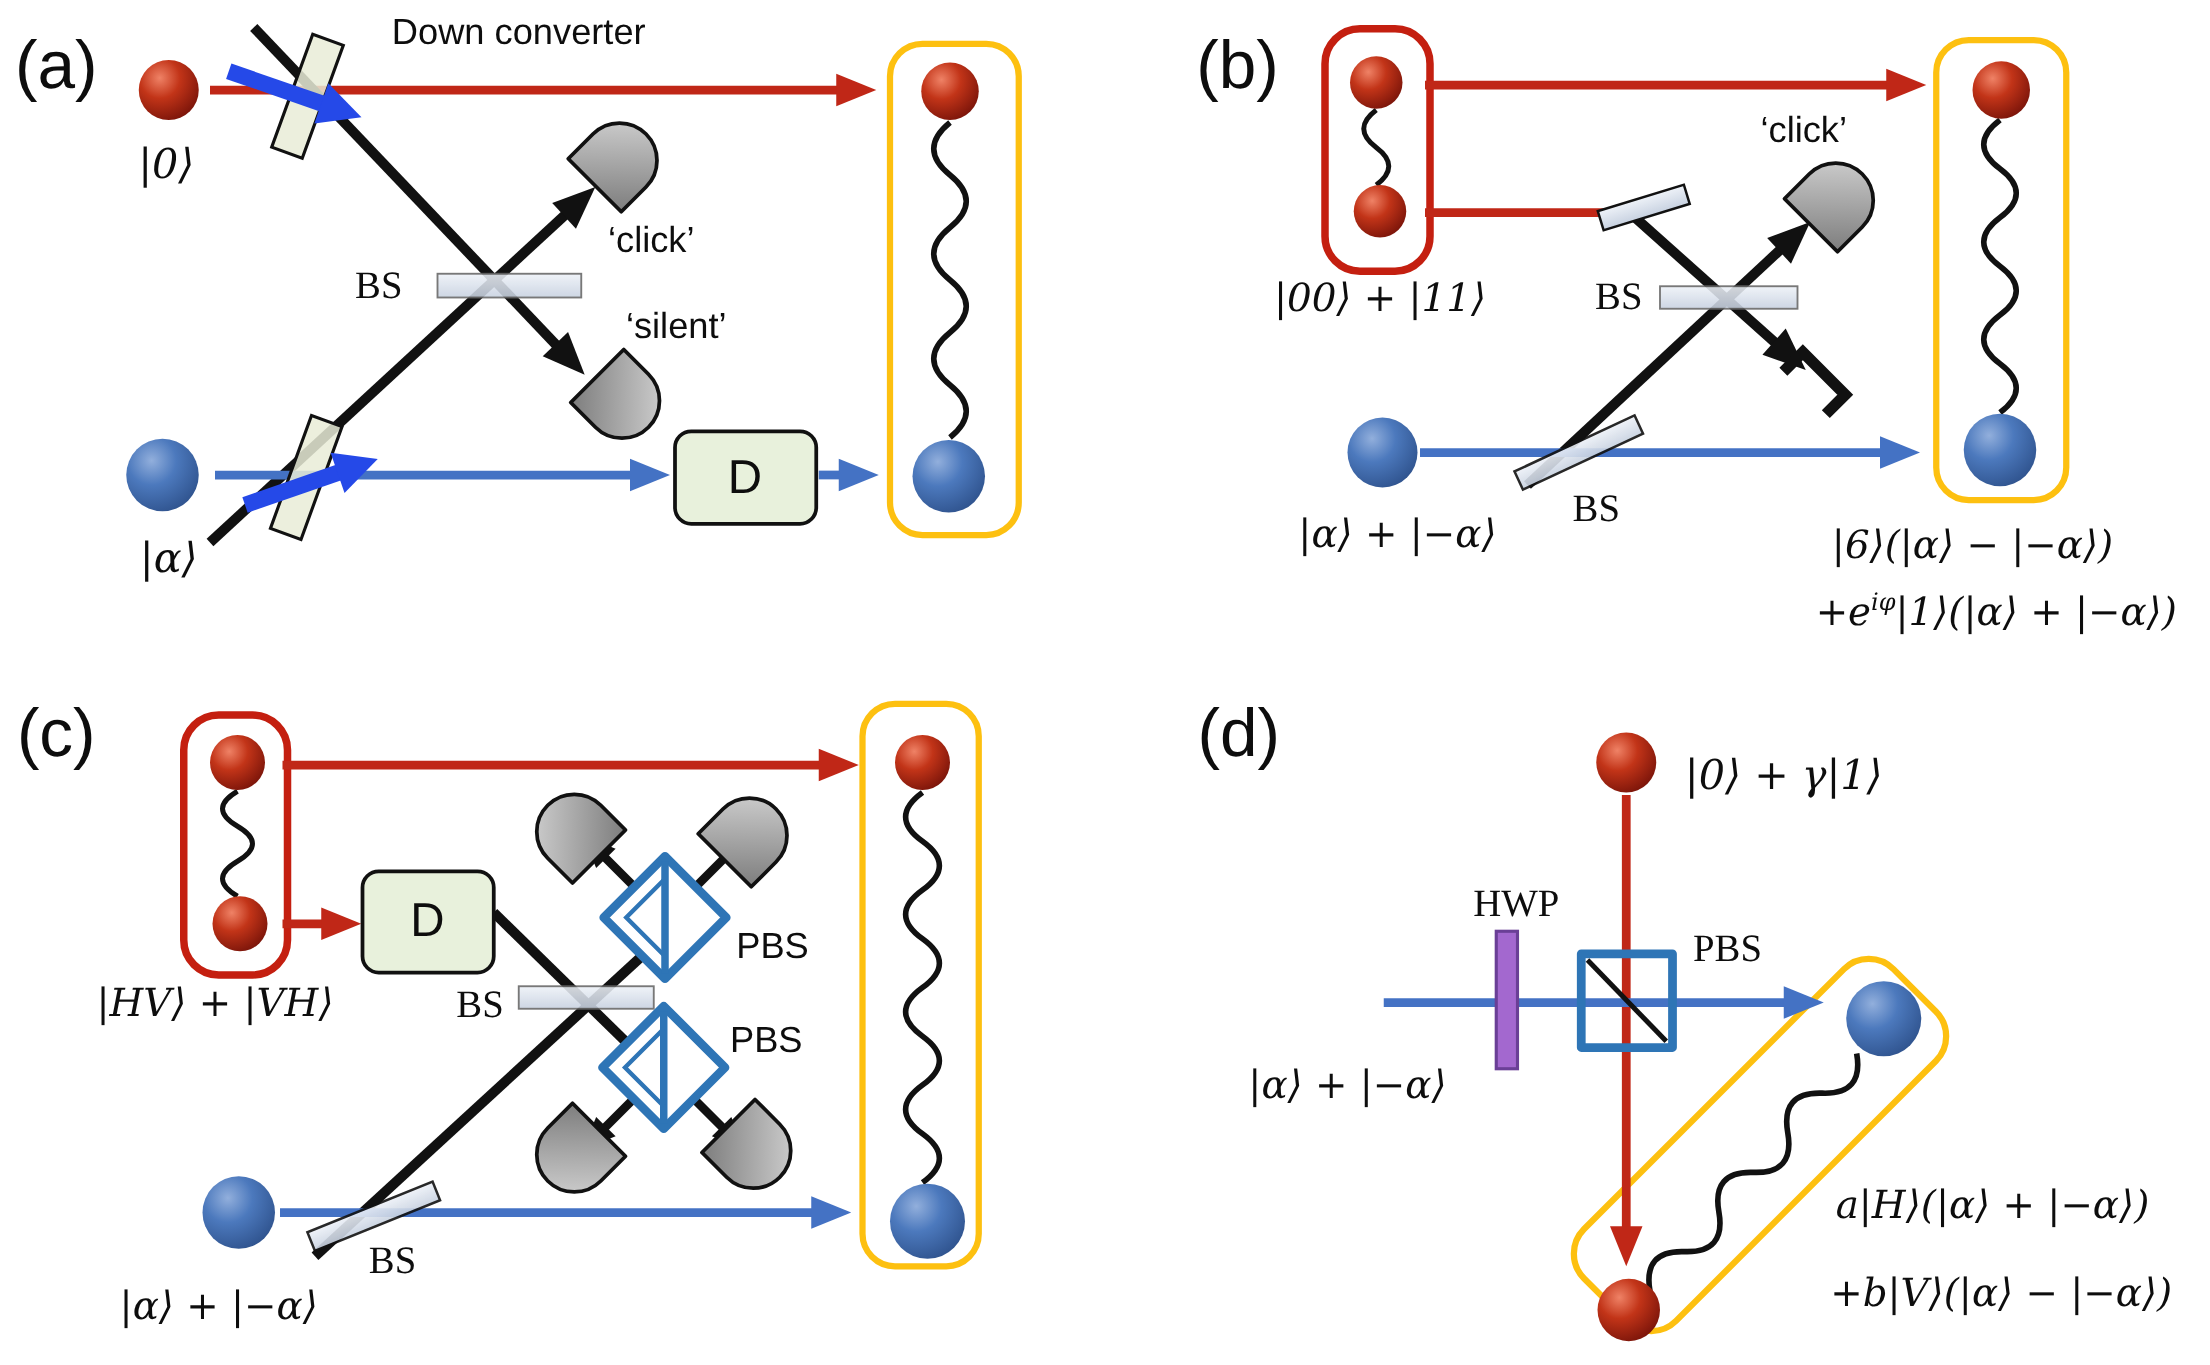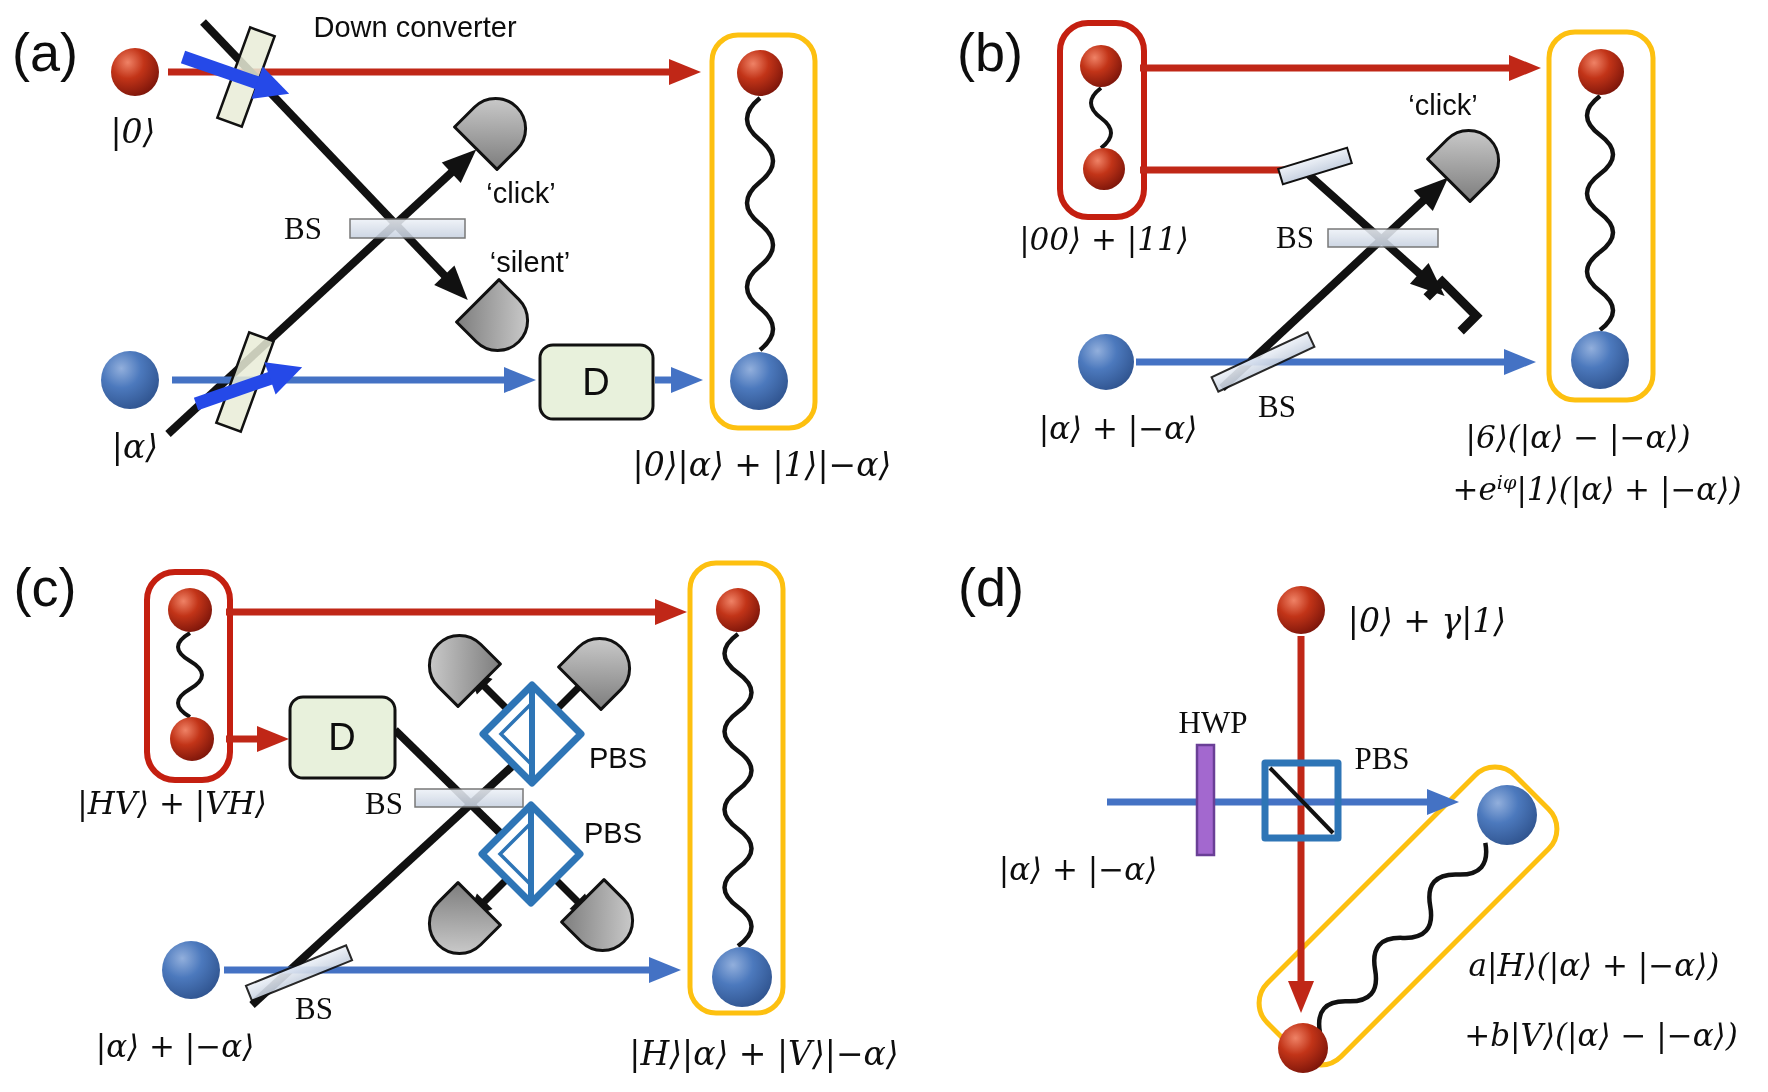--- a/index.html
+++ b/index.html
@@ -172,42 +172,40 @@
     <circle cx="1507" cy="815" r="30" fill="url(#gBlue)"></circle>
   </g>
 </svg>
 
 <div class="lbl sans tag" style="left:45px;top:52px">(a)</div>
 <div class="lbl sans f29" style="left:415px;top:27px">Down converter</div>
 <div class="lbl math m33" style="left:133px;top:131px">|0⟩</div>
 <div class="lbl math m33" style="left:135px;top:446px">|α⟩</div>
 <div class="lbl sans f31" style="left:303px;top:228px">BS</div>
 <div class="lbl sans f29" style="left:521px;top:193px">‘click’</div>
-<div class="lbl sans f29" style="left:530px;top:262px">‘silent’</div>
+<div class="lbl sans f29" style="left:541px;top:262px">‘silent’</div>
 <div class="lbl sans fD" style="left:596px;top:382px">D</div>
-<div class="lbl math m33" style="left:762px;top:464px">|0⟩|α⟩ + |1⟩|−α⟩</div>
 
 <div class="lbl sans tag" style="left:990px;top:52px">(b)</div>
 <div class="lbl math m31" style="left:1104px;top:239px">|00⟩ + |11⟩</div>
 <div class="lbl sans f29" style="left:1443px;top:105px">‘click’</div>
 <div class="lbl sans f31" style="left:1295px;top:237px">BS</div>
 <div class="lbl sans f31" style="left:1277px;top:406px">BS</div>
 <div class="lbl math m31" style="left:1118px;top:428px">|α⟩ + |−α⟩</div>
 <div class="lbl math m31" style="left:1578px;top:437px">|6⟩(|α⟩ − |−α⟩)</div>
 <div class="lbl math m31" style="left:1597px;top:489px"><span>+e</span><sup>iφ</sup><span>|1⟩(|α⟩ + |−α⟩)</span></div>
 
 <div class="lbl sans tag" style="left:45px;top:587px">(c)</div>
 <div class="lbl math m31" style="left:172px;top:803px">|HV⟩ + |VH⟩</div>
 <div class="lbl sans fD" style="left:342px;top:737px">D</div>
 <div class="lbl sans f31" style="left:384px;top:803px">BS</div>
 <div class="lbl sans f29" style="left:618px;top:758px">PBS</div>
 <div class="lbl sans f29" style="left:613px;top:833px">PBS</div>
 <div class="lbl sans f31" style="left:314px;top:1008px">BS</div>
 <div class="lbl math m31" style="left:175px;top:1046px">|α⟩ + |−α⟩</div>
-<div class="lbl math m33" style="left:764px;top:1053px">|H⟩|α⟩ + |V⟩|−α⟩</div>
 
 <div class="lbl sans tag" style="left:991px;top:587px">(d)</div>
 <div class="lbl math m33" style="left:1427px;top:620px">|0⟩ + γ|1⟩</div>
 <div class="lbl sans f31" style="left:1213px;top:722px">HWP</div>
 <div class="lbl sans f31" style="left:1382px;top:758px">PBS</div>
 <div class="lbl math m31" style="left:1078px;top:869px">|α⟩ + |−α⟩</div>
 <div class="lbl math m31" style="left:1601px;top:1035px">+b|V⟩(|α⟩ − |−α⟩)</div>
 <div class="lbl math m31" style="left:1594px;top:965px">a|H⟩(|α⟩ + |−α⟩)</div>
 
 </div>

